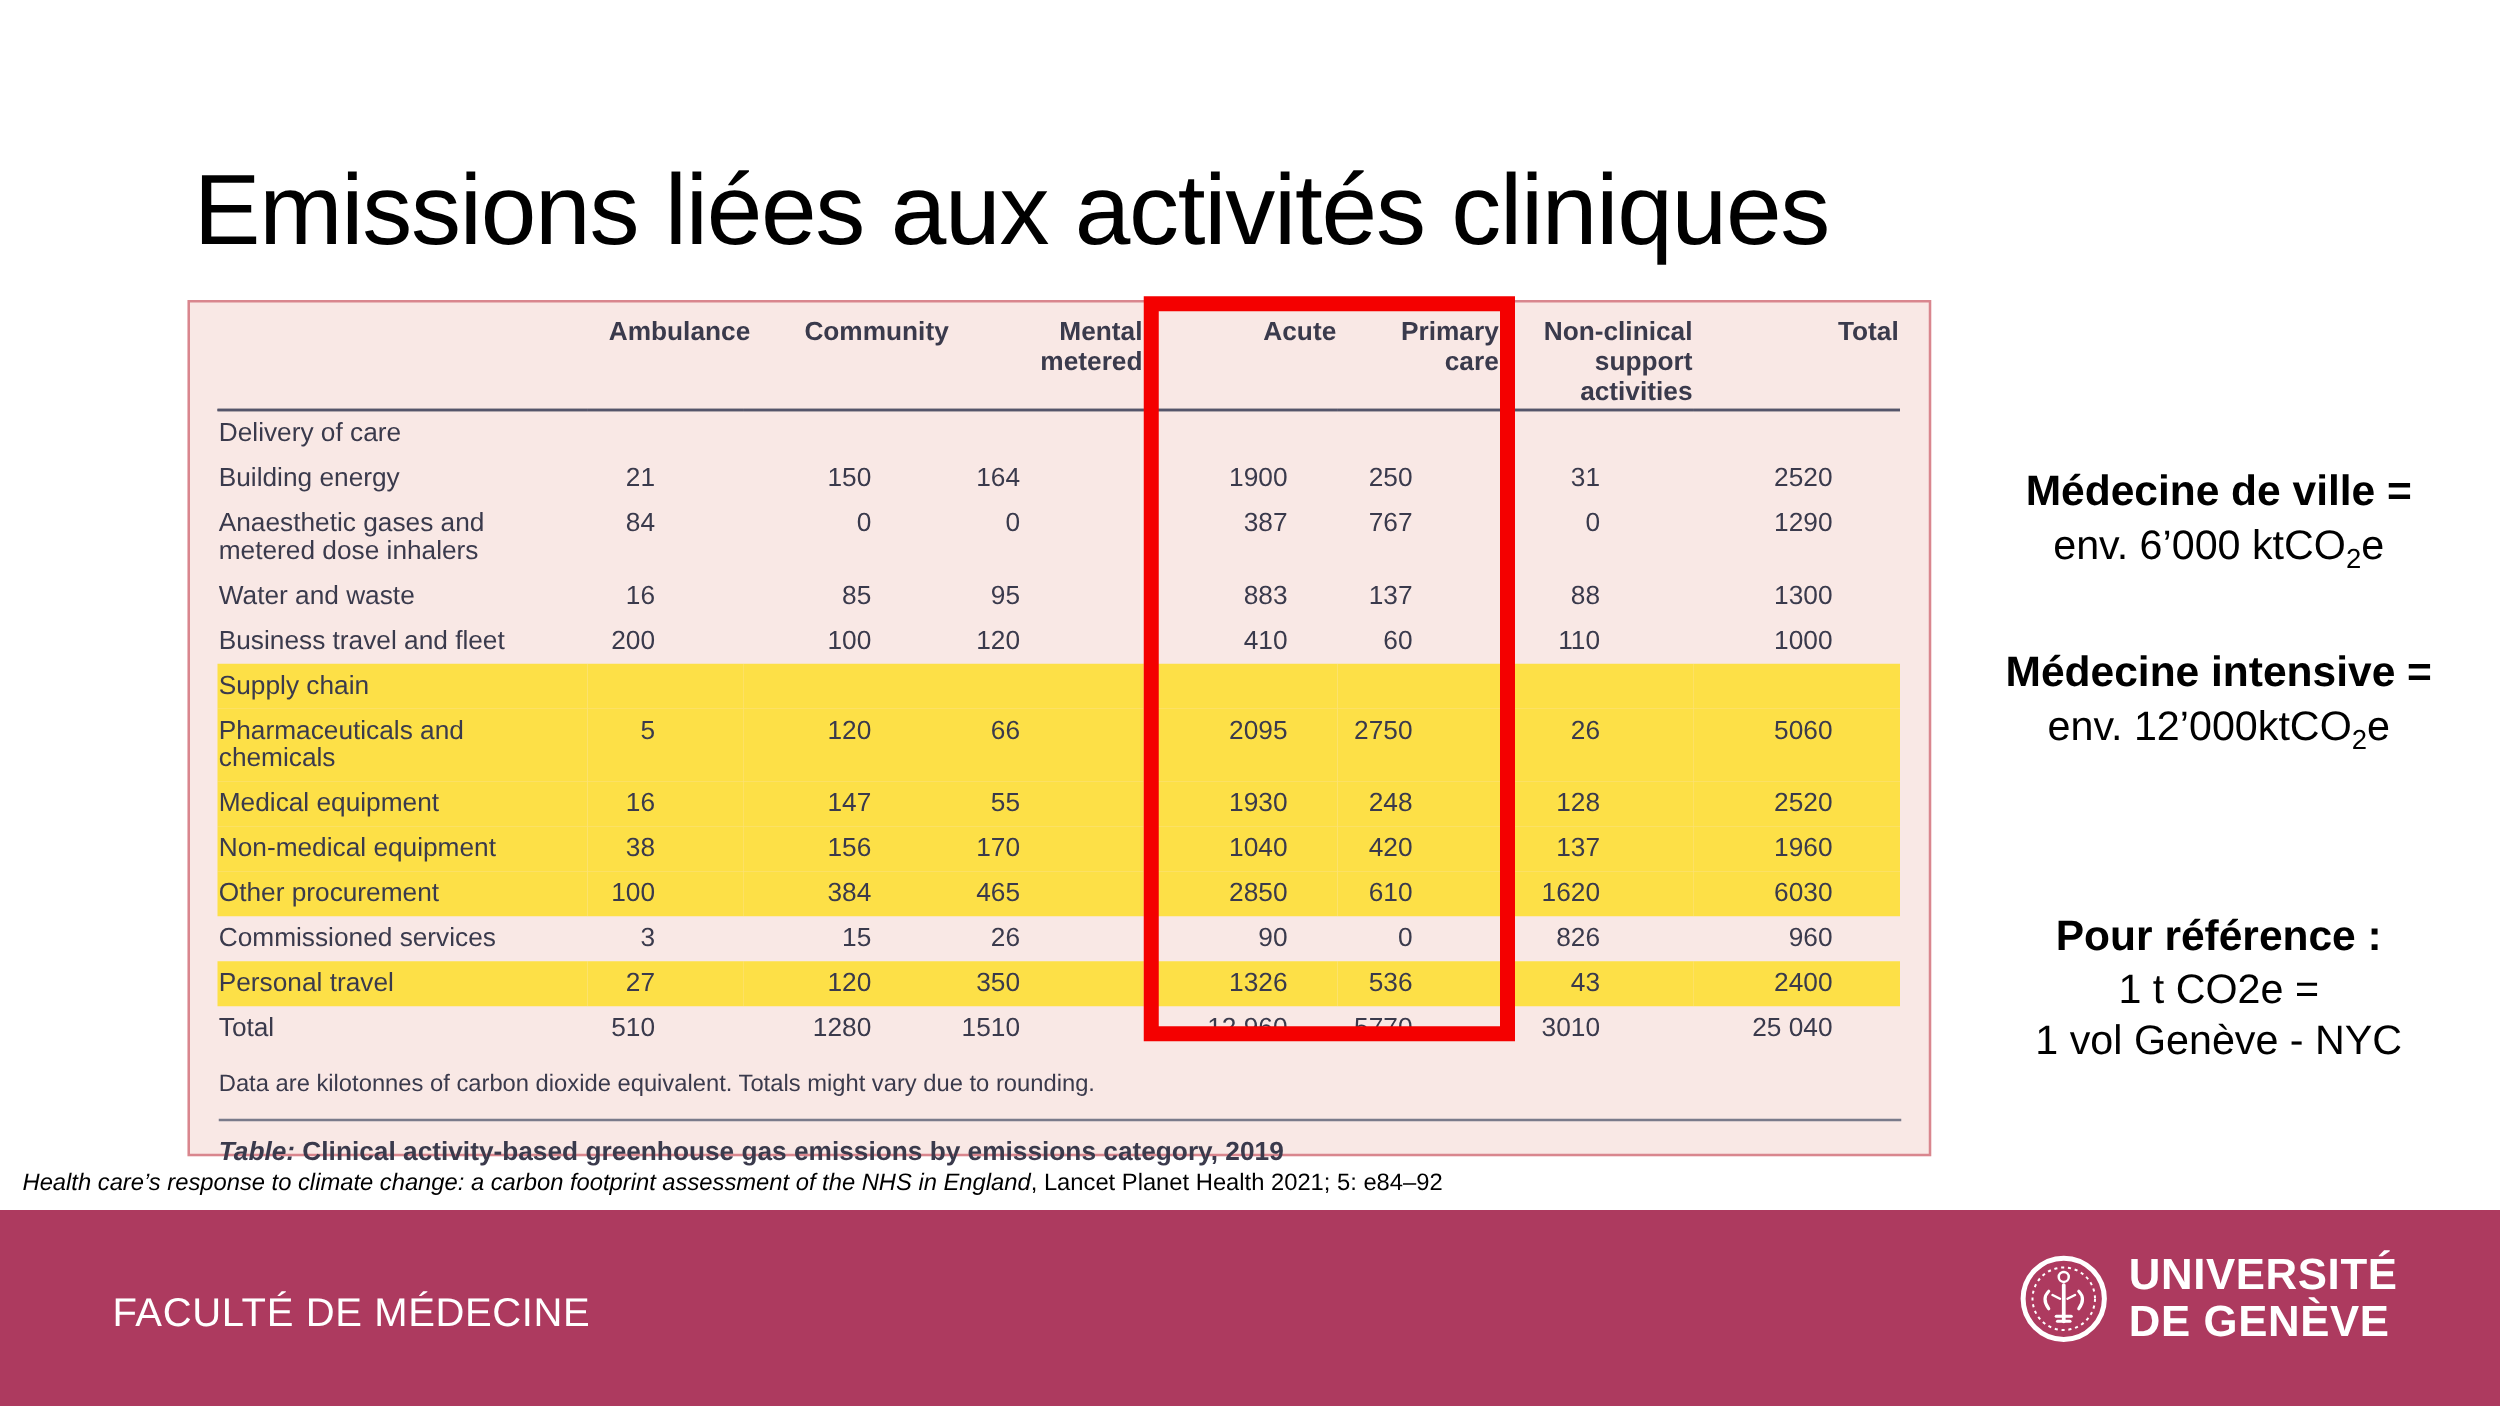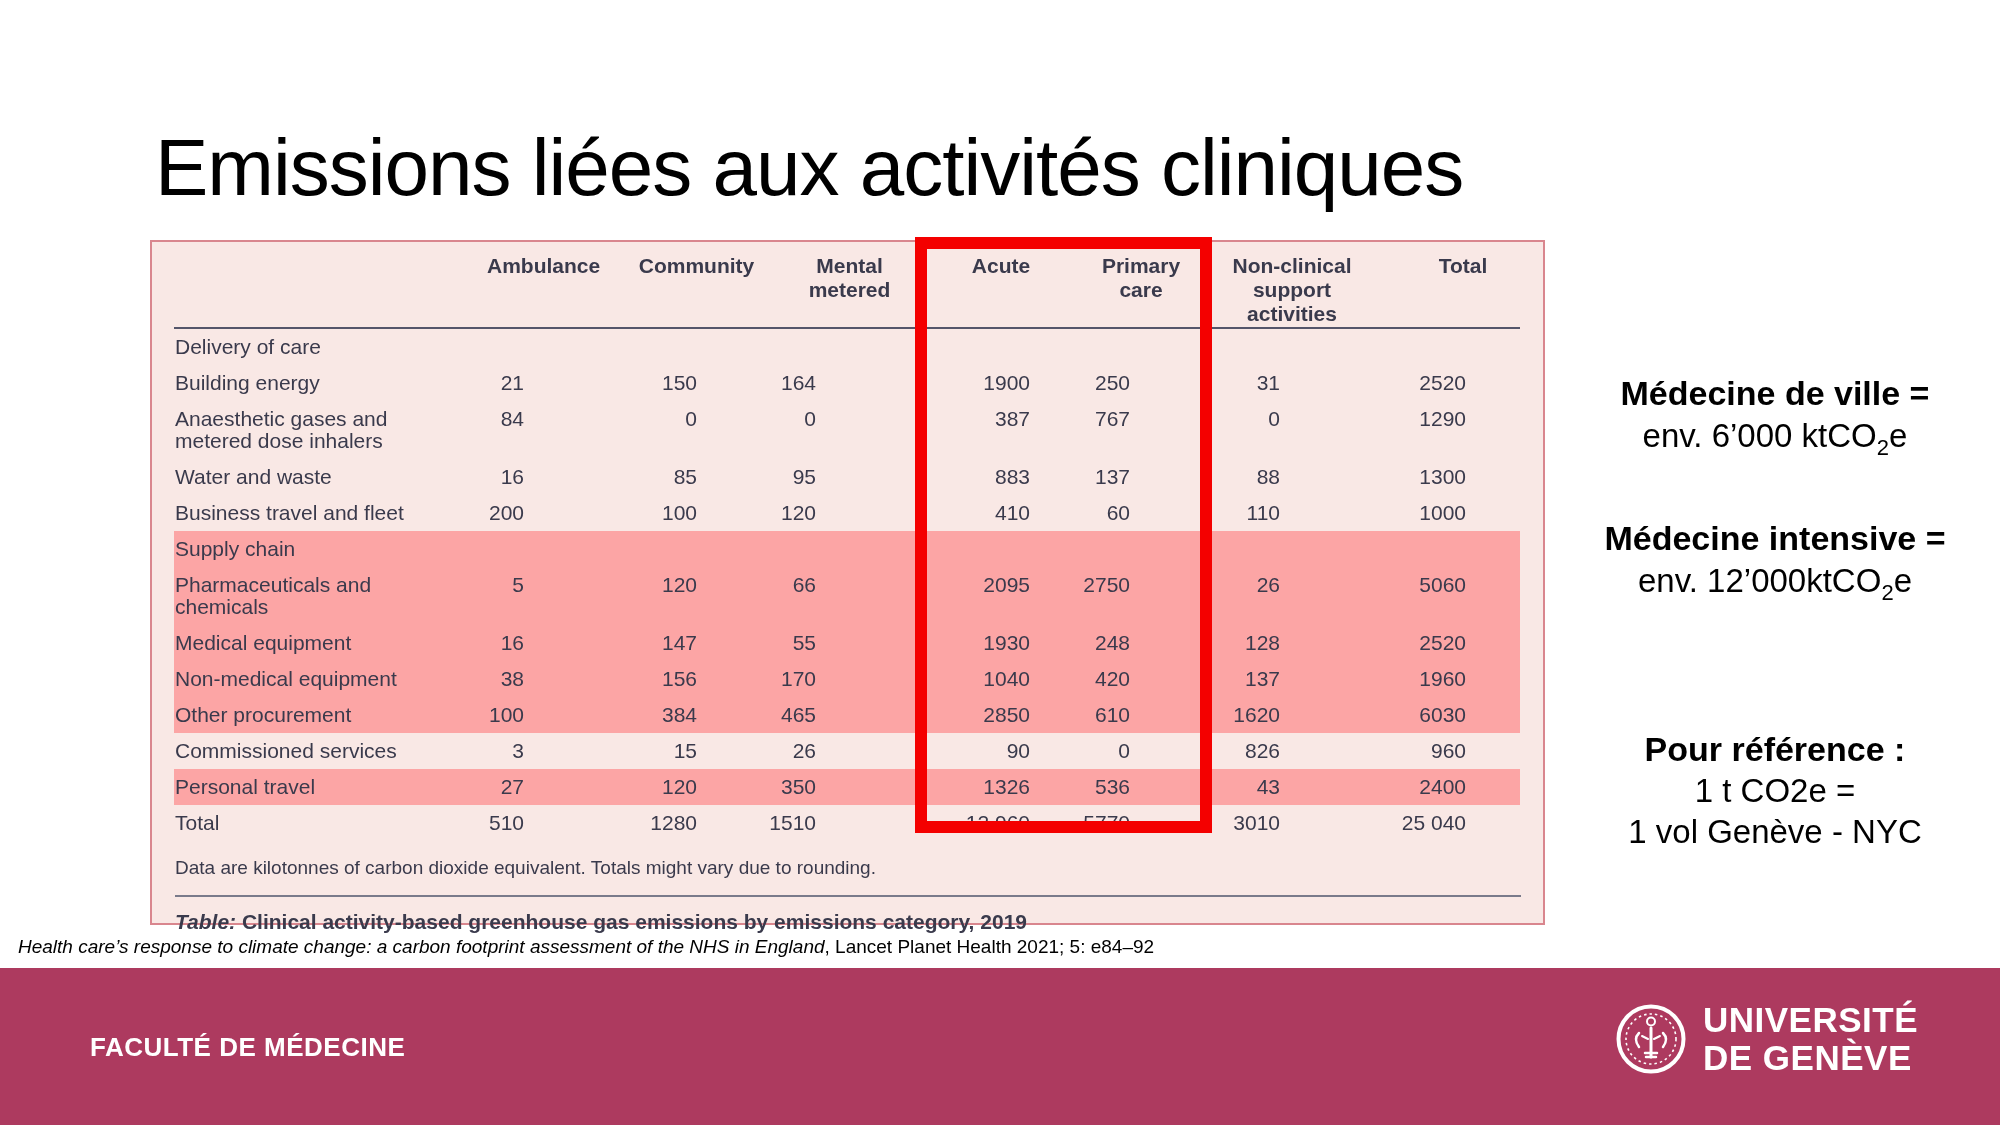--- a/index.html
+++ b/index.html
@@ -8,25 +8,25 @@
 
   
   .title{position:absolute;left:155px;top:72px;font-size:80px;font-weight:400;
          letter-spacing:-1px;line-height:1.05;color:#000;white-space:nowrap;}
 
   
   .panel{position:absolute;left:150px;top:240px;width:1395px;height:685px;
          background:#f9e8e5;border:2px solid #d9868e;box-sizing:border-box;}
   table.emis{border-collapse:collapse;table-layout:fixed;width:1346px;margin:0 0 0 22px;
              font-size:21px;color:#3a3a4c;}
-  table.emis th{font-weight:bold;text-align:center;vertical-align:top;padding-top:12px;
+  table.emis th{font-weight:bold;text-align:right;vertical-align:top;padding-top:12px;
                 height:60px;white-space:pre-line;line-height:24px;border-bottom:2px solid #55556a;}
   table.emis td{vertical-align:top;padding-top:7px;padding-bottom:7px;line-height:22px;}
   table.emis td.num{text-align:right;white-space:nowrap;}
-  tr.white{background:#fca5a5;}
+  tr.white{background:#fde047;}
   td.indent{padding-left:22px;}
   td:first-child{padding-left:1px;}
   
   th:nth-child(2){padding-left:17px;} th:nth-child(3){padding-left:39px;}
   th:nth-child(4){padding-left:25px;} th:nth-child(5){padding-left:18px;}
   th:nth-child(6){padding-left:13px;} th:nth-child(7){padding-left:30px;}
   th:nth-child(8){padding-left:52px;}
   
   td.num:nth-child(2){padding-right:71px;} td.num:nth-child(3){padding-right:63px;}
   td.num:nth-child(4){padding-right:99px;} td.num:nth-child(5){padding-right:40px;}
@@ -50,21 +50,21 @@
   .ann-b2{margin-top:47px;}
   .ann-b3{margin-top:114px;}
   .ann-line{font-size:33px;line-height:41px;}
 
   
   .citation{position:absolute;left:18px;top:936px;font-size:19px;color:#000;}
   .citation .it{font-style:italic;}
 
   
   .footer-bar{position:absolute;left:0;top:968px;width:2000px;height:157px;background:#ad3a5f;}
-  .faculty{position:absolute;left:90px;top:64px;color:#fff;font-size:26px;font-weight:bold;
+  .faculty{position:absolute;left:90px;top:64px;color:#fff;font-size:32px;font-weight:normal;
            letter-spacing:0.5px;white-space:nowrap;}
   .logo{position:absolute;left:1615px;top:33px;display:flex;align-items:center;}
   .logo-text{margin-left:16px;color:#fff;font-size:35px;font-weight:bold;line-height:38px;
              letter-spacing:0.5px;white-space:nowrap;}
 </style>
 </head>
 <body>
 
 <div class="slide">
 

